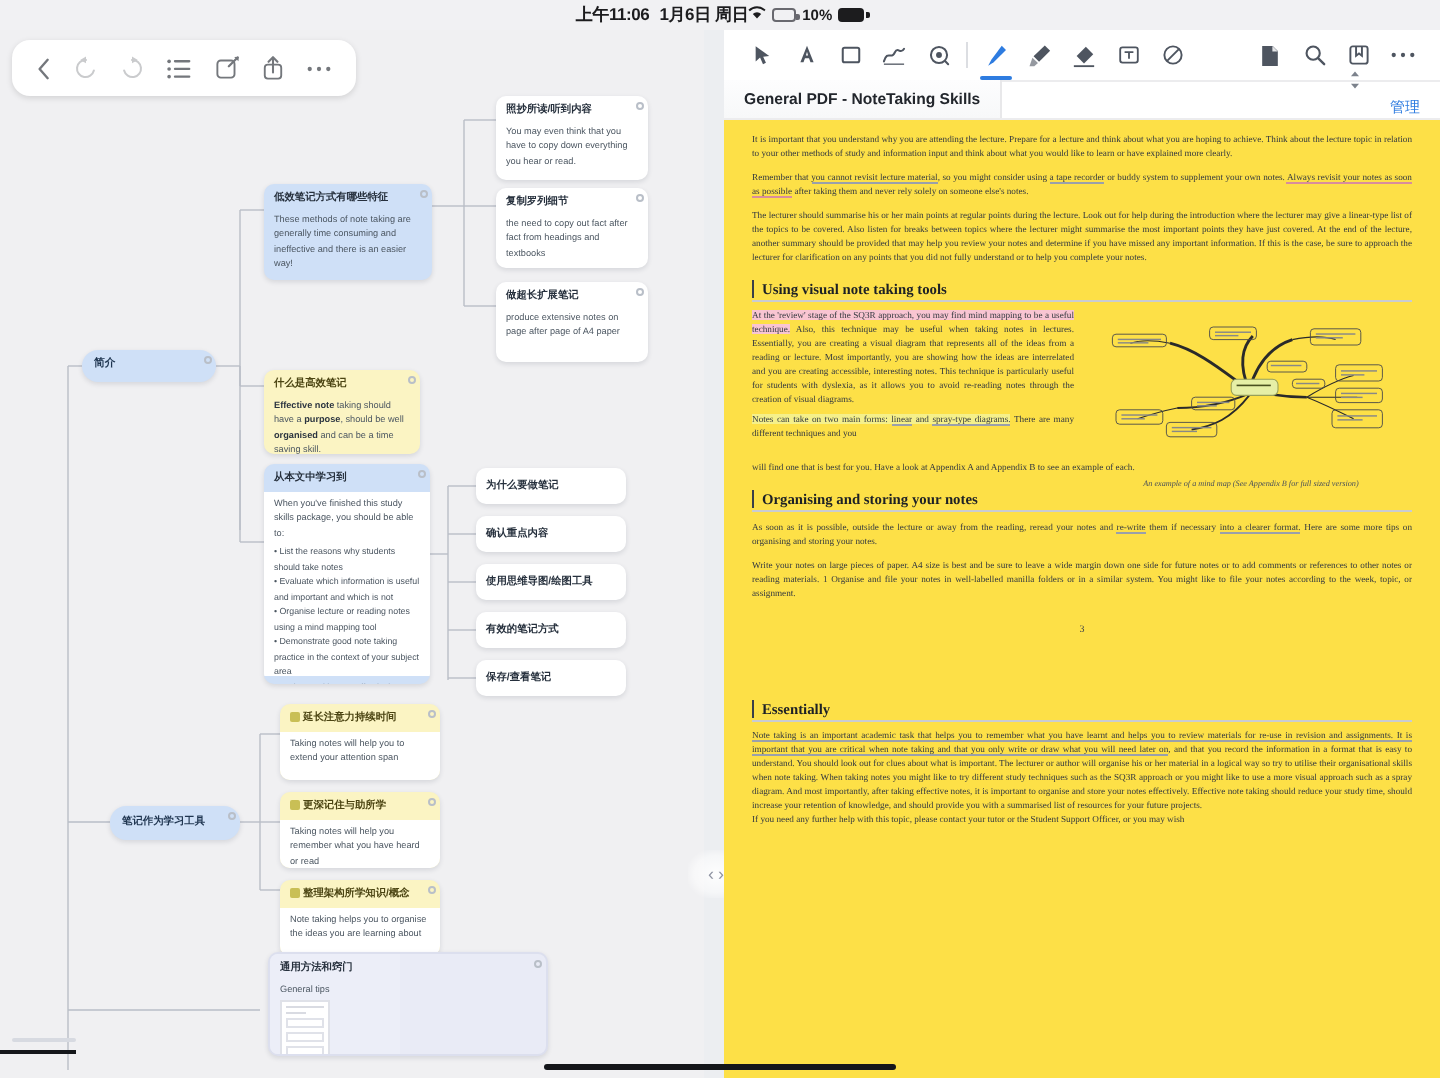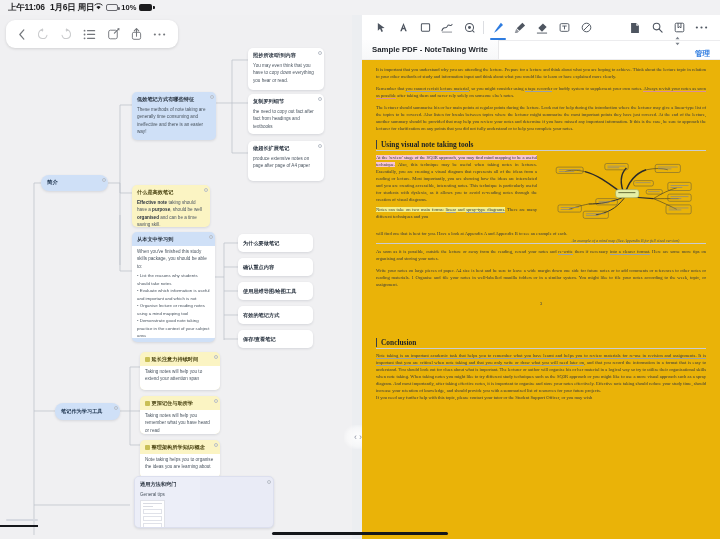--- a/index.html
+++ b/index.html
@@ -7,21 +7,21 @@
     width: 720px; height: 539px;
     font-family: "Liberation Sans", sans-serif;
     background: #f2f2f4;
     overflow: hidden;
   }
   #screen { position: relative; width: 720px; height: 539px; background: #f1f1f3; }
 
   
   .statusbar {
     position: absolute; top: 0; left: 0; width: 720px; height: 15px;
-    display: flex; align-items: center; justify-content: flex-start;
+    display: flex; align-items: center; justify-content: center;
     padding: 0 8px; font-size: 8.5px; font-weight: bold; color: #1c1c1e;
     z-index: 40;
   }
   .sb-left { display: flex; gap: 5px; align-items: center; letter-spacing: -0.2px;}
   .sb-right { display: flex; gap: 3px; align-items: center; font-size: 7.5px; }
   .wifi { display:inline-block; }
   .battpill { display:inline-block; width:12px; height:7px; border:1px solid #3c3c43; border-radius:2px; position:relative; opacity:.75;}
   .battpill:after{ content:""; position:absolute; right:-2.5px; top:1.5px; width:1.5px;height:3px;background:#3c3c43;border-radius:0 1px 1px 0;}
   .battfull { display:inline-block; width:13px;height:7px;border-radius:2px;background:#1c1c1e; position:relative;}
   .battfull:after{ content:""; position:absolute; right:-2.5px; top:1.5px; width:1.5px;height:3px;background:#1c1c1e;border-radius:0 1px 1px 0;}
@@ -124,24 +124,24 @@
     height:19px; display:flex; align-items:flex-end; background:#fff;
     border-bottom:.5px solid #ececee; position:relative;
   }
   .tab {
     height:19px; padding:0 10px 0 10px; display:flex;align-items:center;
     font-size:7.8px; color:#22262c; font-weight:bold;
     border-right:.5px solid #e8e8ea;
     background:linear-gradient(#fdfdfe,#f7f8f9);
   }
   .tabsrow .tr { margin-left:auto; display:flex;align-items:center;gap:14px;padding-right:10px;}
-  .tabsrow .mng{ font-size:7.5px;color:#2e7ce0;font-weight:700;margin-top:26px;}
+  .tabsrow .mng{ font-size:7.5px;color:#2e7ce0;font-weight:400;margin-top:26px;}
 
   .page {
-    position:relative; height:479px; background:#eab308; padding:7px 14px 0 14px;
+    position:relative; height:479px; background:#fde047; padding:7px 14px 0 14px;
     overflow:hidden;
   }
   .pp { font-family:"Liberation Serif", serif; font-size:4.6px; line-height:1.52;
         color:#33383f; text-align:justify; margin-bottom:5px; }
   .pp .u { border-bottom:.4px solid #9aa0ab; }
   .pp .upink { border-bottom:.5px solid #d98d9c; }
   h2.sec {
     font-family:"Liberation Serif", serif; font-size:7.4px; font-weight:bold; color:#1d2126;
     border-left:1.5px solid #3a4048; padding-left:4px; margin:7px 0 1px 0;
   }
@@ -494,21 +494,21 @@
               <circle cx="2" cy="2.5" r="1.15" fill="currentColor"></circle>
               <circle cx="7" cy="2.5" r="1.15" fill="currentColor"></circle>
               <circle cx="12" cy="2.5" r="1.15" fill="currentColor"></circle>
             </svg>
           </div>
         </div>
     </div>
 
     <div class="tabsrow">
       <div class="tab">
-        <span>Sample PDF - NoteTaking Write</span>
+        <span>General PDF - NoteTaking Skills</span>
       </div>
       <div class="tr">
         <span>
           <svg width="7" height="10" viewBox="0 0 8 11">
               <path d="M4 0.6 L6.3 3.4 L1.7 3.4 Z" fill="#7c828c"></path>
               <path d="M4 10.4 L6.3 7.6 L1.7 7.6 Z" fill="#7c828c"></path>
             </svg>
         </span>
         <span class="mng">管理</span>
       </div>
@@ -591,30 +591,31 @@
                 <rect x="77" y="37" width="19" height=".9" fill="#4a5020"></rect>
               </g>
             </svg>
             <div class="figcap">An example of a mind map (See Appendix B for full sized version)</div>
           </div>
         </div>
       </div>
 
       <p class="pp">will find one that is best for you. Have a look at Appendix A and Appendix B to see an example of each.</p>
 
+      <h2 class="sec">Organising and storing your notes</h2>
       <div class="secrule"></div>
 
       <p class="pp">
         <span>As soon as it is possible, outside the lecture or away from the reading, reread your notes and </span><span class="u">re-write</span><span> them  if necessary </span><span class="u">into a clearer format.</span><span> Here are some more tips on organising and storing your notes.</span>
       </p>
       <p class="pp">Write your notes on large pieces of paper. A4 size is best and be sure to leave a wide margin down one side for future notes or to add comments or references to other notes or reading materials. 1 Organise and file your notes in well-labelled manilla folders or in a similar system. You might like to file your notes according to the week, topic, or assignment.</p>
 
       <div class="pagenum">3</div>
 
-      <h2 class="sec" style="margin-top:32px;">Conclusion</h2>
+      <h2 class="sec" style="margin-top:32px;">Essentially</h2>
       <div class="secrule"></div>
 
       <p class="pp" style="margin-bottom:0;">
         <span class="u">Note taking is an important academic task that helps you to remember what you have learnt and helps you to review materials for re-use in revision and assignments. It is important that you are critical when note taking and that you only write or draw what you will need later on</span><span>, and that you record the information in a format that is easy to understand. You should look out for clues about what is important. The lecturer or author will organise his or her material in a logical way so try to utilise their organisational skills when note taking. When taking notes you might like to try different study techniques such as the SQ3R approach or you might like to use a more visual approach such as a spray diagram. And most importantly, after taking effective notes, it is important to organise and store your notes effectively. Effective note taking should reduce your study time, should increase your retention of knowledge, and should provide you with a summarised list of resources for your future projects.</span>
       </p>
       <p class="pp">If you need any further help with this topic, please contact your tutor or the Student Support Officer, or you may wish</p>
     </div>
   </div>
 
   <div class="leftbottomline"></div>

